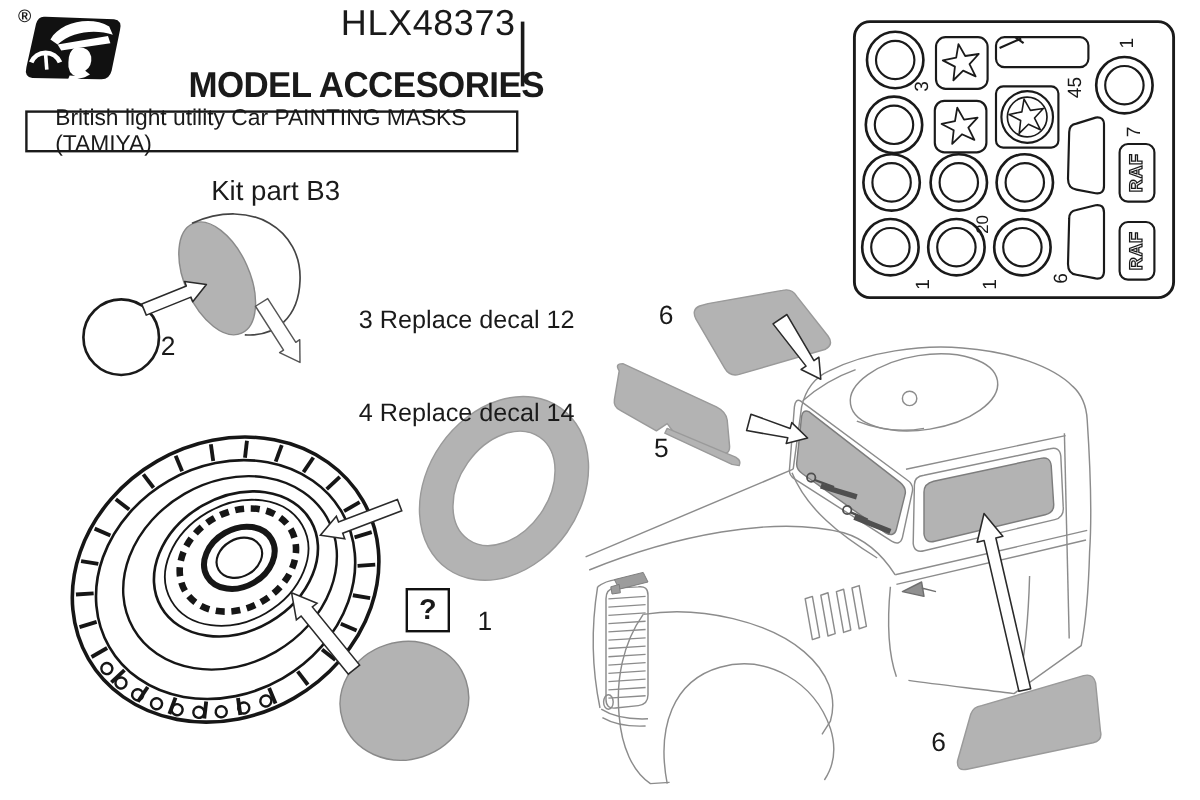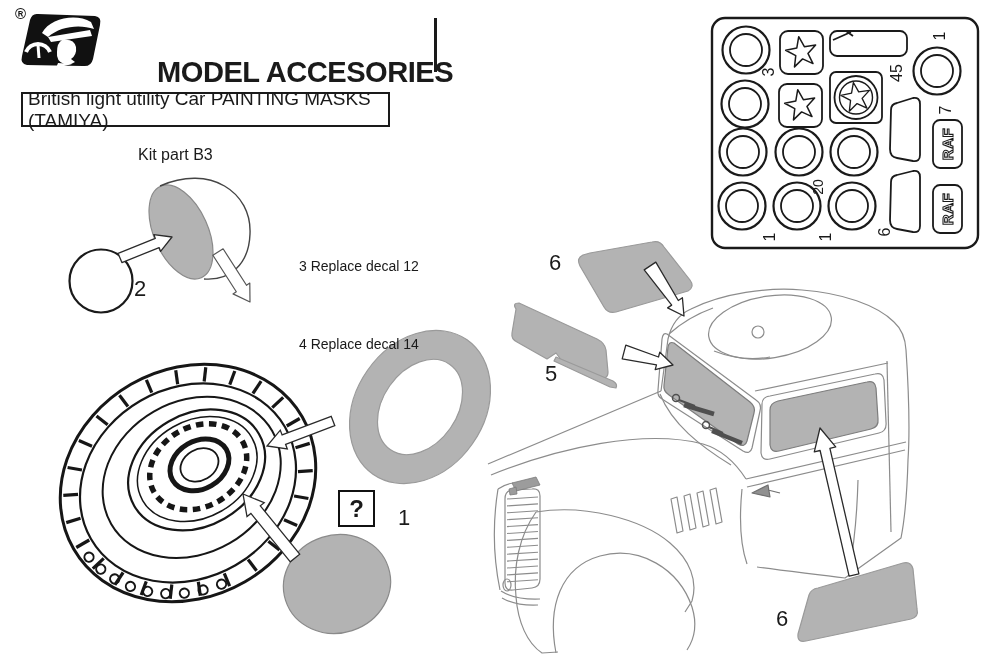--- a/index.html
+++ b/index.html
@@ -3,24 +3,24 @@
 <meta charset="utf-8">
 <style>
   html,body{margin:0;padding:0;background:#e8e8e8;}
   #page{position:relative;width:1000px;height:667px;background:#ffffff;overflow:hidden;
         font-family:"Liberation Sans",sans-serif;color:#1a1a1a;}
   .abs{position:absolute;}
   #artwork{position:absolute;left:0;top:0;}
   .code{font-size:30px;letter-spacing:.5px;}
   .vline{width:2.5px;background:#1a1a1a;}
   .title{font-size:30px;font-weight:bold;letter-spacing:-.5px;transform:scaleX(.97);transform-origin:left;}
-  .subtitle-box{left:21px;top:92px;width:369px;height:35px;border:2.5px solid #1a1a1a;
-                box-sizing:border-box;display:flex;align-items:center;padding-left:5px;font-size:19px;}
-  .kit{font-size:16px;}
-  .repl{font-size:14px;line-height:25.7px;white-space:pre;}
+  .subtitle-box{left:21px;top:92px;width:411px;height:35px;border:2.5px solid #1a1a1a;
+                box-sizing:border-box;display:flex;align-items:center;padding-left:23px;font-size:19px;}
+  .kit{font-size:23px;margin-left:38px;}
+  .repl{font-size:21px;line-height:25.7px;white-space:pre;}
   .lbl{font-size:22px;}
   .qbox{width:37px;height:37px;border:2.5px solid #111;box-sizing:border-box;display:flex;
         align-items:center;justify-content:center;font-size:24px;font-weight:bold;background:#fff;}
   .sheet-label{width:30px;height:20px;display:flex;align-items:center;justify-content:center;
                transform:rotate(-90deg);font-size:16px;}
   .sheet-label.sm{font-size:14px;}
   .raf{color:#fff;-webkit-text-stroke:1.1px #1a1a1a;font-weight:bold;font-size:15px;letter-spacing:.5px;}
   .brand{font-family:"DejaVu Serif",serif;font-style:italic;font-weight:bold;font-size:25px;}
   .reg{font-size:15px;font-weight:bold;}
 </style>
@@ -231,20 +231,21 @@
 
       <path d="M 897,103 L 913,98 Q 920,97 920,104 L 920,155 Q 920,162 913,161 L 897,158 Q 890,157 890,149 L 891,110 Q 891,104 897,103 Z" stroke-width="1.8"></path>
       <path d="M 897,175 L 913,171 Q 920,170 920,177 L 920,226 Q 920,233 913,232 L 897,229 Q 890,228 890,220 L 891,182 Q 891,176 897,175 Z" stroke-width="1.8"></path>
 
       <rect x="933" y="120" width="29" height="48" rx="7" stroke-width="1.8"></rect>
       <rect x="933" y="185" width="29" height="48" rx="7" stroke-width="1.8"></rect>
     </g>
   </svg>
 
   <div class="abs reg" style="left:15px;top:5px;">®</div>
+  <div class="abs code" style="left:284px;top:3px;">HLX48373</div>
   <div class="abs vline" style="left:434px;top:18px;height:54px;"></div>
   <div class="abs title" style="left:157px;top:55px;">MODEL ACCESORIES</div>
   <div class="abs subtitle-box">
     <span>British light utility Car PAINTING MASKS (TAMIYA)</span>
   </div>
 
   <div class="abs kit" style="left:138px;top:146px;">Kit part B3</div>
   <div class="abs repl" style="left:299px;top:203px;">
     <div>3 Replace decal 12</div>
     <div>4 Replace decal 14</div>

